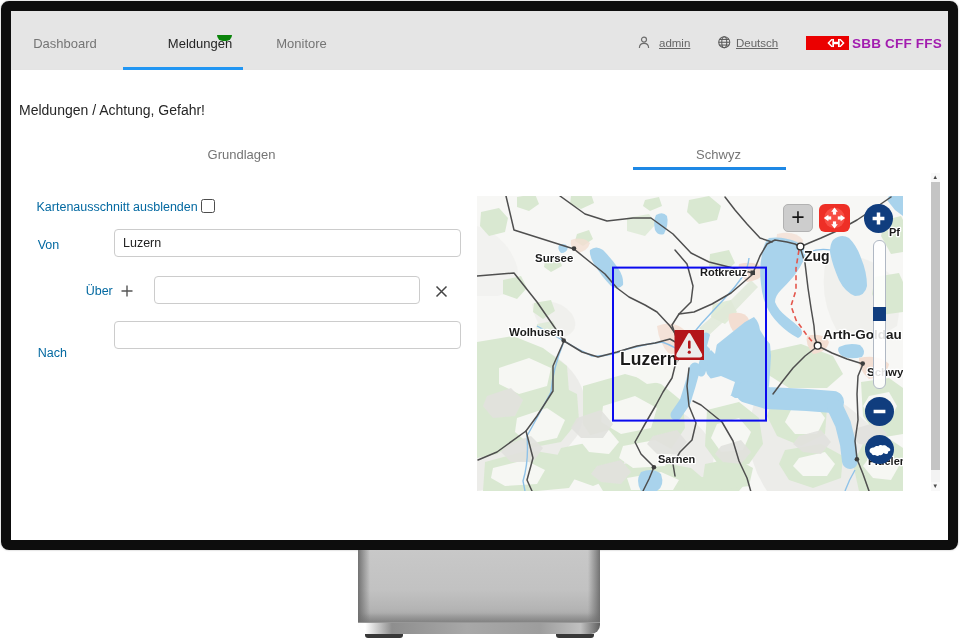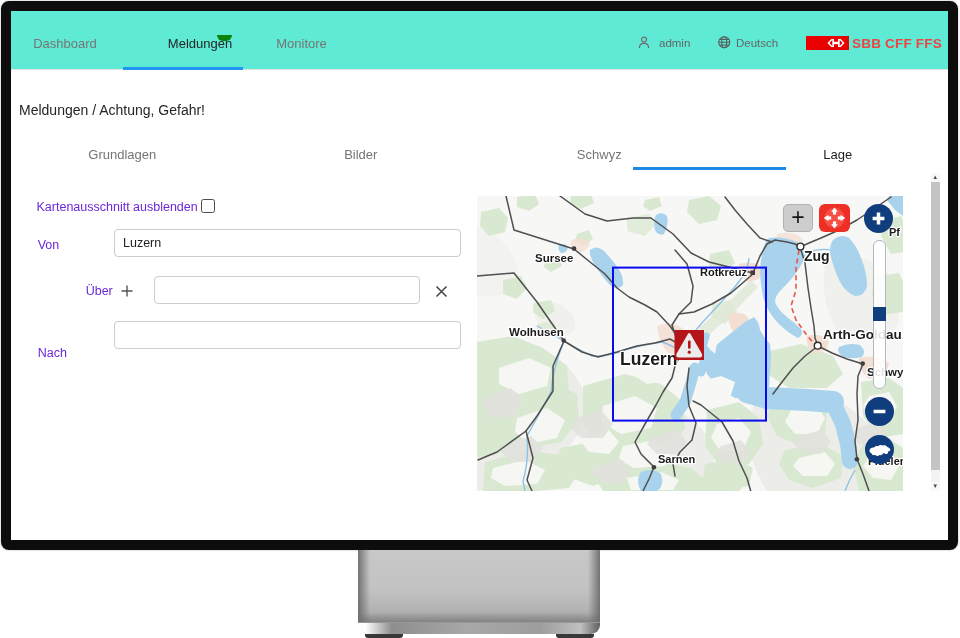--- a/index.html
+++ b/index.html
@@ -14,40 +14,40 @@
      background:linear-gradient(to right, rgba(105,105,105,.9) 0, rgba(190,190,190,0) 5%, rgba(190,190,190,0) 95%, rgba(105,105,105,.9) 100%),
      linear-gradient(to bottom, #c8c8c8 0, #c2c2c2 55%, #b4b4b4 82%, #9d9d9d 100%); }
   #stand-shadow { left:358px; top:613px; width:242px; height:9px;
      background:linear-gradient(to bottom, rgba(120,120,120,0) 0, rgba(110,110,110,.55) 100%); }
   #stand-lip { left:358px; top:622px; width:242px; height:12px; border-radius:0 0 9px 9px;
      background:linear-gradient(to right,#fdfdfd 0,#ffffff 3%,#8e8e8e 14%,#a8a8a8 45%,#9d9d9d 75%,#c0c0c0 92%,#5f5f5f 100%);
      border-top:1px solid #989898; }
   .foot { top:634px; height:4px; background:#383838; border-radius:0 0 3px 3px; }
 
   
-  #nav { left:11px; top:11px; width:937px; height:59px; background:#5eead4; border-bottom:1px solid #e4e4e4; }
+  #nav { left:11px; top:11px; width:937px; height:59px; background:#e5e5e5; border-bottom:1px solid #e4e4e4; }
   .navitem { position:absolute; top:25px; font-size:13px; color:#757575; transform:translateX(-50%); white-space:nowrap; }
   #nav-meld { color:#262626; }
   #badge { left:217px; top:35px; width:15px; height:6px; background:#0b840b; border-radius:0 0 9px 9px; }
   #nav-underline { left:123px; top:67px; width:120px; height:2.6px; background:#2196f3; }
-  .hdrtxt { position:absolute; top:37px; font-size:11.5px; color:#666; }
+  .hdrtxt { position:absolute; top:37px; font-size:11.5px; color:#666;text-decoration:underline; }
   #sbb-flag { left:806px; top:36px; width:43px; height:14px; background:#eb0000; }
-  #sbb-name { left:852px; top:36px; font-size:13.5px; font-weight:bold; color:#ef4444; letter-spacing:.2px; }
+  #sbb-name { left:852px; top:36px; font-size:13.5px; font-weight:bold; color:#a21caf; letter-spacing:.2px; }
 
   
   #crumb { left:19px; top:102px; font-size:14px; color:#262626; }
 
   
   #tabs { left:20px; top:147px; width:920px; height:20px; display:flex;gap:34px; }
   .tab { flex:1; text-align:center; font-size:13px; color:#757575; }
   .tab.active { color:#1f1f1f; }
   #tab-underline { left:633px; top:167px; width:153px; height:2.6px; background:#1e88e5; }
 
   
-  .flabel { position:absolute; font-size:12.5px; color:#6d28d9;text-align:right; }
+  .flabel { position:absolute; font-size:12.5px; color:#0369a1;text-align:right; }
   .finput { position:absolute; background:#fff; border:1px solid #ccc; border-radius:4px; font-size:12.5px; color:#222; padding-left:8px; display:flex; align-items:center; }
   #chk { left:201px; top:199px; width:13.5px; height:13.5px; border:1.8px solid #4d4d4d; border-radius:2.5px; background:#fff; }
 
   
   #sb-track { left:931px; top:173px; width:8.6px; height:318px; background:#f3f3f3; }
   #sb-thumb { left:931px; top:182px; width:8.6px; height:288px; background:#c4c4c4; }
   .sb-arrow { position:absolute; left:931px; width:8.6px; height:9px; background:#f8f8f8; color:#4a4a4a; font-size:6px; line-height:9px; text-align:center; }
 
   
   .ctl-circle { position:absolute; width:29px; height:29px; border-radius:50%; background:#103d7e; color:#fff; text-align:center; }
@@ -93,23 +93,21 @@
         <polygon points="36.2,7 28.4,1.6 24.6,1.6 32.2,7 24.6,12.4 28.4,12.4"></polygon>
       </g>
     </svg>
   </div>
   <div class="abs" id="sbb-name">SBB CFF FFS</div>
 
   <div class="abs" id="crumb">Meldungen / Achtung, Gefahr!</div>
 
   <div class="abs" id="tabs">
     <div class="tab">Grundlagen</div>
-    <div class="tab">Bilder</div>
     <div class="tab">Schwyz</div>
-    <div class="tab active">Lage</div>
   </div>
   <div class="abs" id="tab-underline"></div>
 
   <div class="flabel abs" style="left:36.5px;top:199.5px;">Kartenausschnitt ausblenden</div>
   <div class="abs" id="chk"></div>
   <div class="flabel abs" style="left:37.7px;top:238px;">Von</div>
   <div class="finput abs" style="left:114px;top:229px;width:347px;height:28px;">Luzern</div>
   <div class="flabel abs" style="left:37.7px;top:284px;margin-left:48px;">Über</div>
   <svg class="abs" style="left:120px;top:284px;" width="14" height="14" viewBox="0 0 14 14">
       <path d="M7 1.5 V12.5 M1.5 7 H12.5" stroke="#555" stroke-width="1.4"></path>

